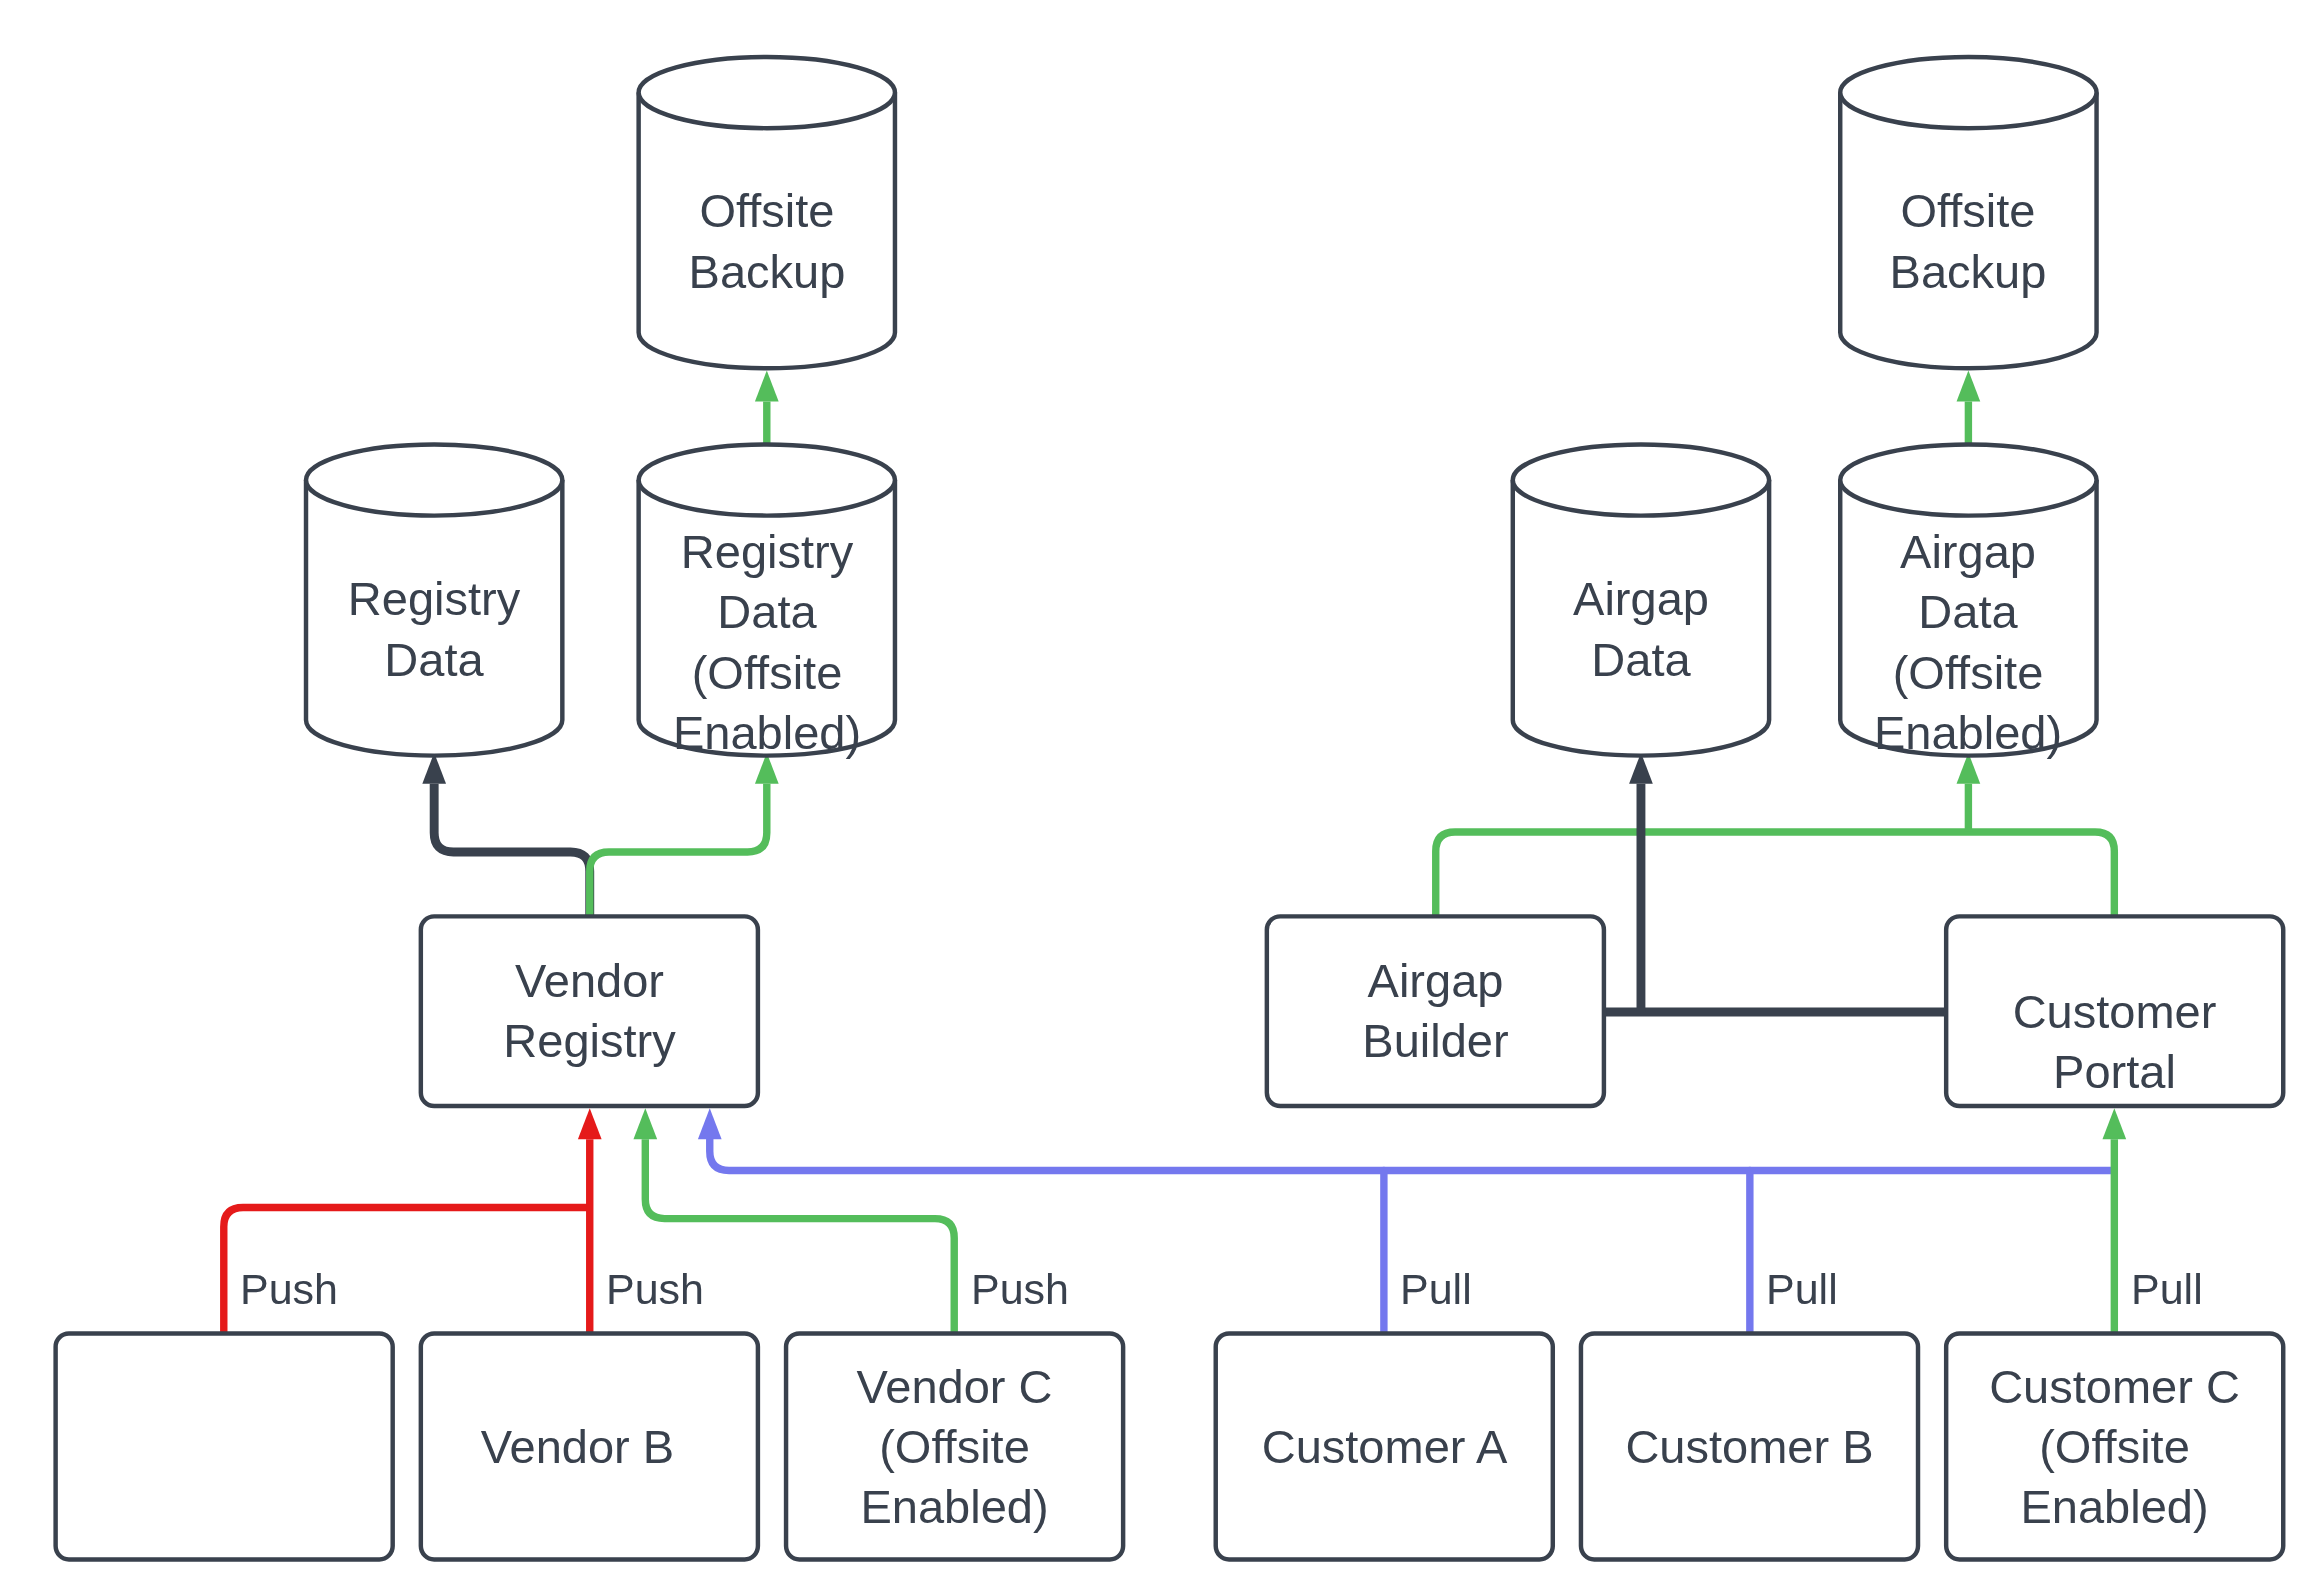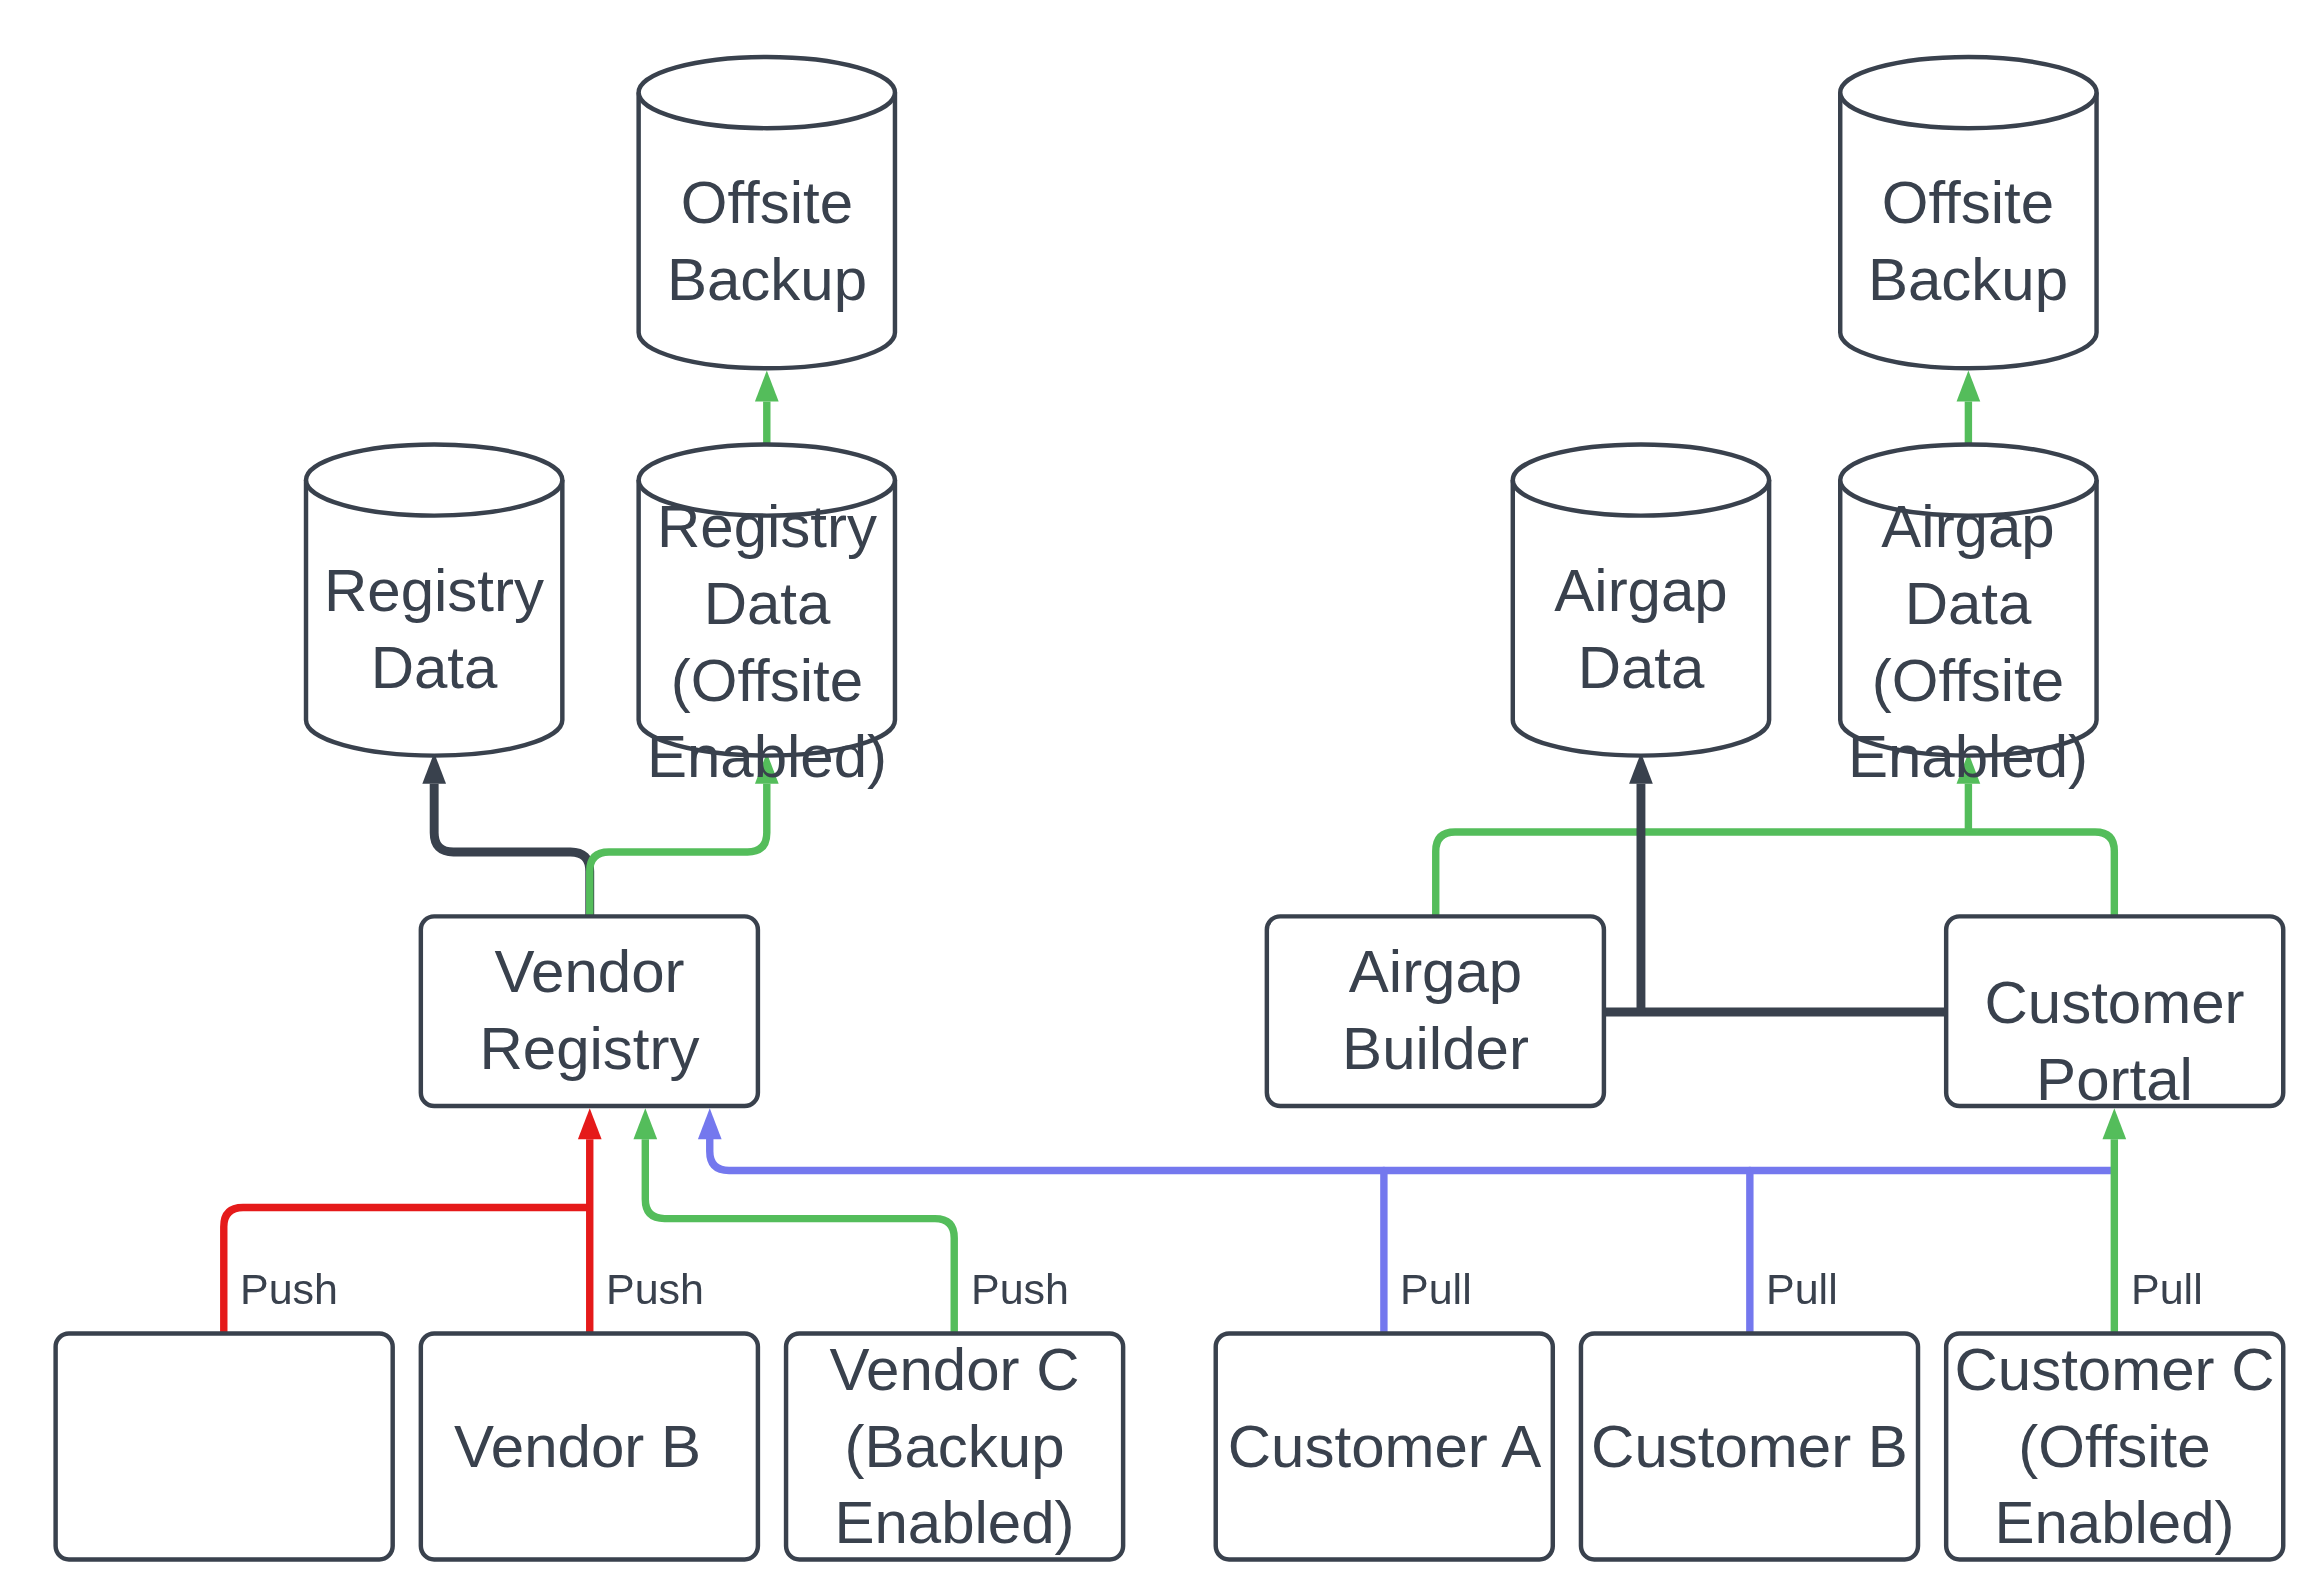--- a/index.html
+++ b/index.html
@@ -30,21 +30,21 @@
   .ah.dark{fill:var(--edge-dark);}
   .ah.red{fill:var(--edge-red);}
   .ah.green{fill:var(--edge-green);}
   .ah.blue{fill:var(--edge-blue);}
   .shape{fill:#ffffff;stroke:var(--node-stroke);stroke-width:6;}
   .lbl{
     position:absolute;
     display:flex;align-items:center;justify-content:center;
     text-align:center;
     white-space:pre-line;
-    font-size:60px;line-height:1.28;
+    font-size:47px;line-height:1.28;
     color:var(--text);
   }
   .edge-lbl{
     position:absolute;
     font-size:43px;line-height:1;
     color:var(--text);
     white-space:nowrap;
   }
 </style>
 </head>
@@ -145,21 +145,21 @@
 
   <div class="lbl" style="left:421px;top:916px;width:337px;height:190px;">Vendor
 Registry</div>
   <div class="lbl" style="left:1267px;top:916px;width:337px;height:190px;">Airgap
 Builder</div>
   <div class="lbl" style="left:1946px;top:916px;width:337px;height:190px;margin-top:31px;">Customer
 Portal</div>
 
   <div class="lbl" style="left:409px;top:1334px;width:337px;height:226px;">Vendor B</div>
   <div class="lbl" style="left:786px;top:1334px;width:337px;height:226px;">Vendor C
-(Backup
+(Offsite
 Enabled)</div>
   <div class="lbl" style="left:1216px;top:1334px;width:337px;height:226px;">Customer A</div>
   <div class="lbl" style="left:1581px;top:1334px;width:337px;height:226px;">Customer B</div>
   <div class="lbl" style="left:1946px;top:1334px;width:337px;height:226px;">Customer C
 (Offsite
 Enabled)</div>
 
   <div class="edge-lbl" style="left:240px;top:1268px;">Push</div>
   <div class="edge-lbl" style="left:606px;top:1268px;">Push</div>
   <div class="edge-lbl" style="left:971px;top:1268px;">Push</div>

